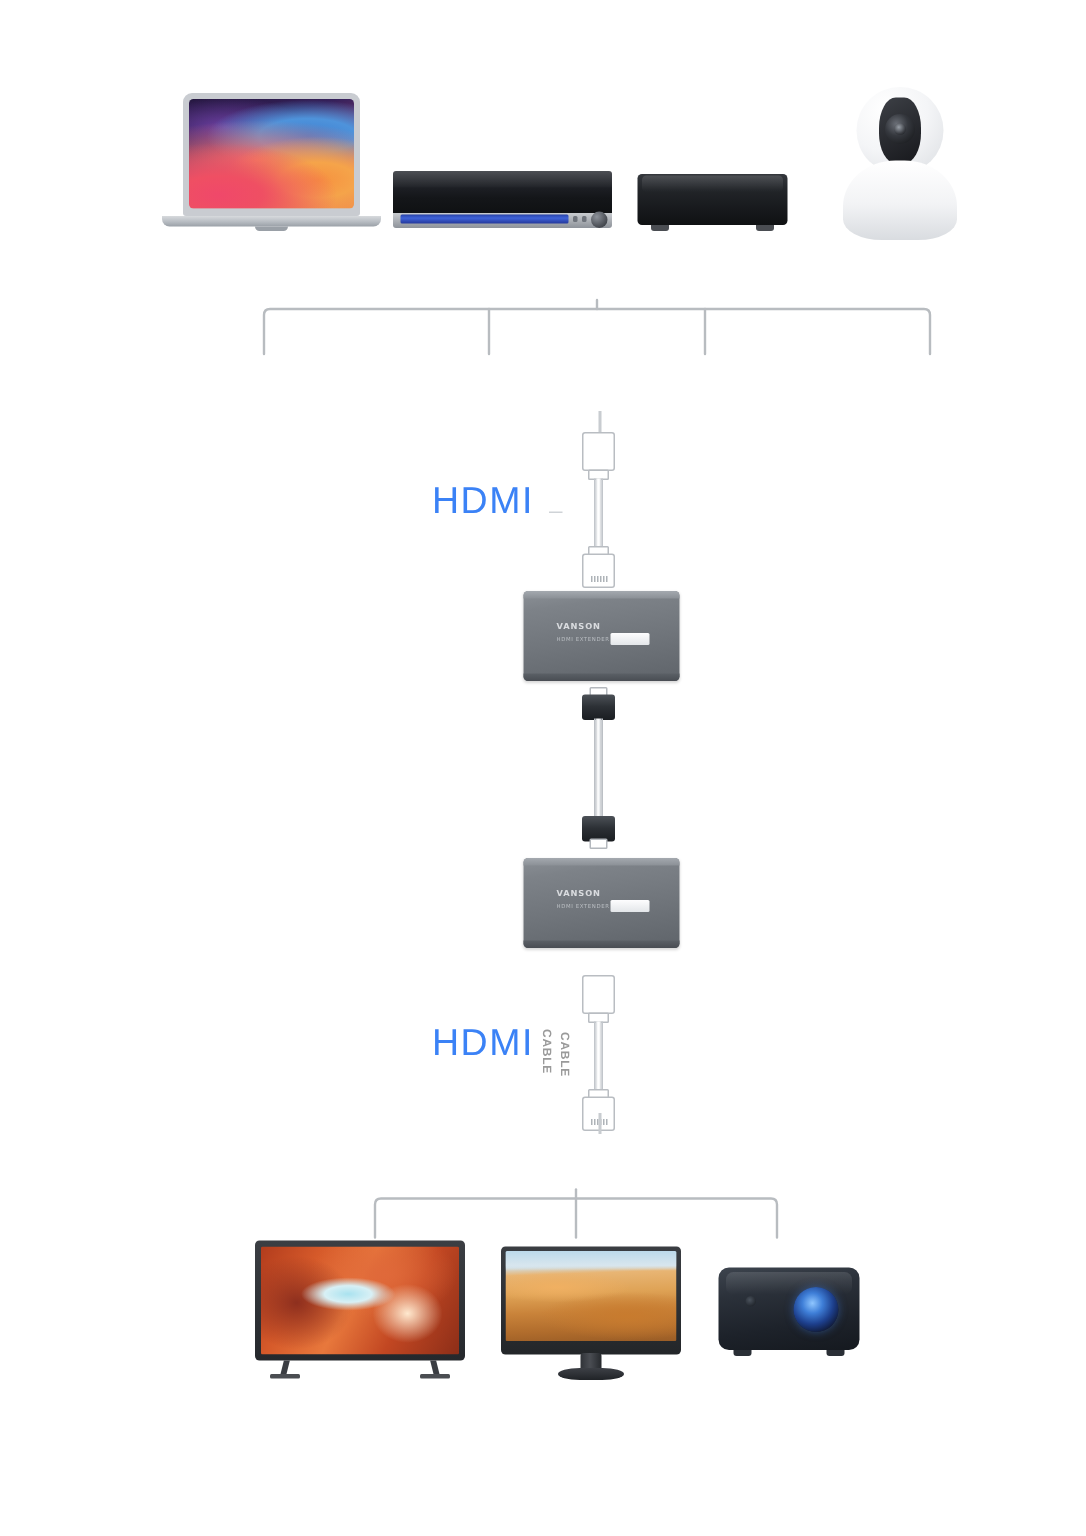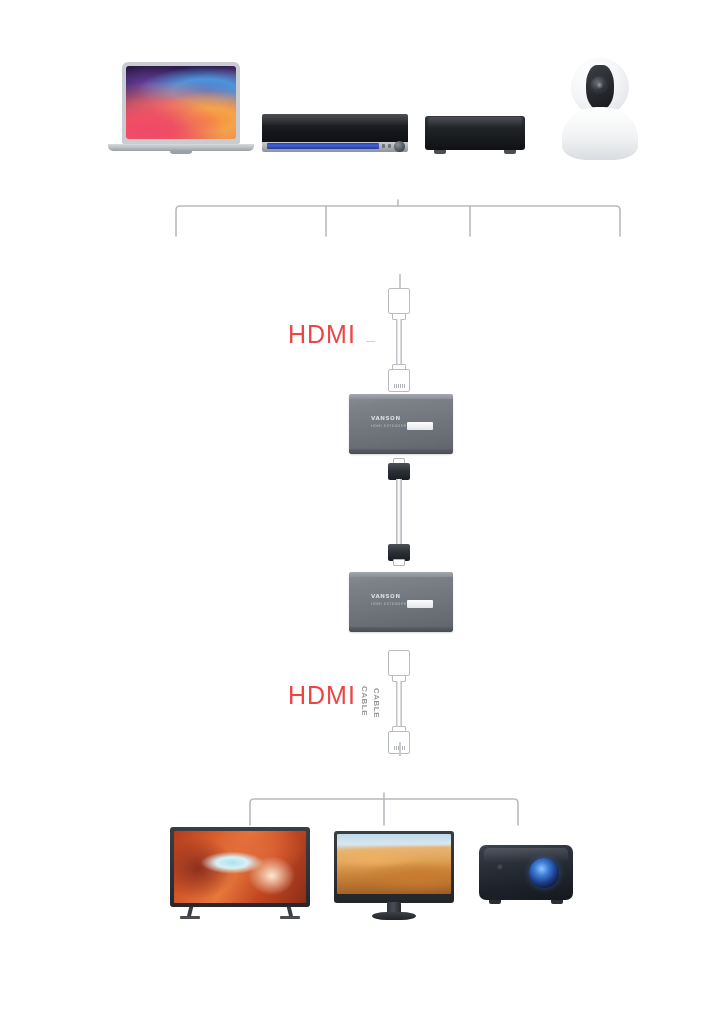--- a/index.html
+++ b/index.html
@@ -30,21 +30,21 @@
     border-radius: 9px;
     color: #ffffff;
     font-weight: bold;
     letter-spacing: 2px;
     font-family: "DejaVu Sans", "Liberation Sans", sans-serif;
   }
 
   
   .hdmi-label {
     position: absolute;
-    color: #ef4444;
+    color: #3b82f6;
     font-size: 25px;
     letter-spacing: 1px;
     font-family: "Liberation Sans", "DejaVu Sans", sans-serif;
     white-space: nowrap;
   }
   .hdmi-sub {
     position: absolute;
     color: #9a9a9a;
     font-size: 8px;
     font-weight: bold;

